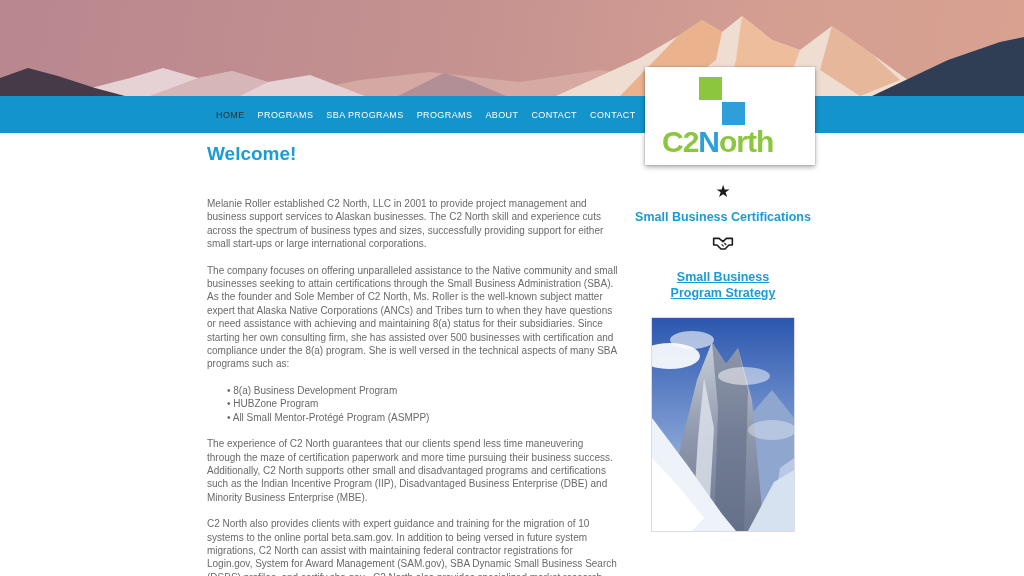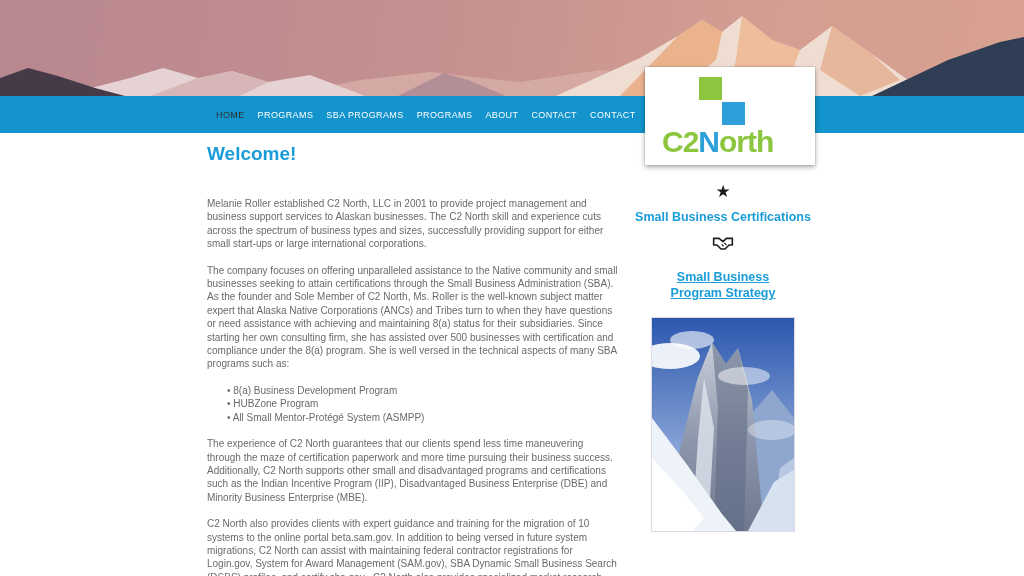--- a/index.html
+++ b/index.html
@@ -96,21 +96,21 @@
     <div class="logo-text"><span class="g">C2</span><span class="b">N</span><span class="g">orth</span></div>
   </div>
 
   <div class="main-col">
     <div class="page-title">Welcome!</div>
     <p class="body-p">Melanie Roller established C2 North, LLC in 2001 to provide project management and business support services to Alaskan businesses. The C2 North skill and experience cuts across the spectrum of business types and sizes, successfully providing support for either small start-ups or large international corporations.</p>
     <p class="body-p">The company focuses on offering unparalleled assistance to the Native community and small businesses seeking to attain certifications through the Small Business Administration (SBA). As the founder and Sole Member of C2 North, Ms. Roller is the well-known subject matter expert that Alaska Native Corporations (ANCs) and Tribes turn to when they have questions or need assistance with achieving and maintaining 8(a) status for their subsidiaries. Since starting her own consulting firm, she has assisted over 500 businesses with certification and compliance under the 8(a) program. She is well versed in the technical aspects of many SBA programs such as:</p>
     <div class="bullet-list">
       <div class="bullet-line">• 8(a) Business Development Program</div>
       <div class="bullet-line">• HUBZone Program</div>
-      <div class="bullet-line">• All Small Mentor-Protégé System (ASMPP)</div>
+      <div class="bullet-line">• All Small Mentor-Protégé Program (ASMPP)</div>
     </div>
     <p class="body-p">The experience of C2 North guarantees that our clients spend less time maneuvering through the maze of certification paperwork and more time pursuing their business success. Additionally, C2 North supports other small and disadvantaged programs and certifications such as the Indian Incentive Program (IIP), Disadvantaged Business Enterprise (DBE) and Minority Business Enterprise (MBE).</p>
     <p class="body-p">C2 North also provides clients with expert guidance and training for the migration of 10 systems to the online portal beta.sam.gov. In addition to being versed in future system migrations, C2 North can assist with maintaining federal contractor registrations for Login.gov, System for Award Management (SAM.gov), SBA Dynamic Small Business Search (DSBS) profiles, and certify.sba.gov . C2 North also provides specialized market research and reports from the Federal Procurement Data System (FPDS).</p>
 
   </div>
 
   <div class="side-col">
     <div class="star">★</div>
     <div class="side-heading">Small Business Certifications</div>
     <div class="hand-icon">

